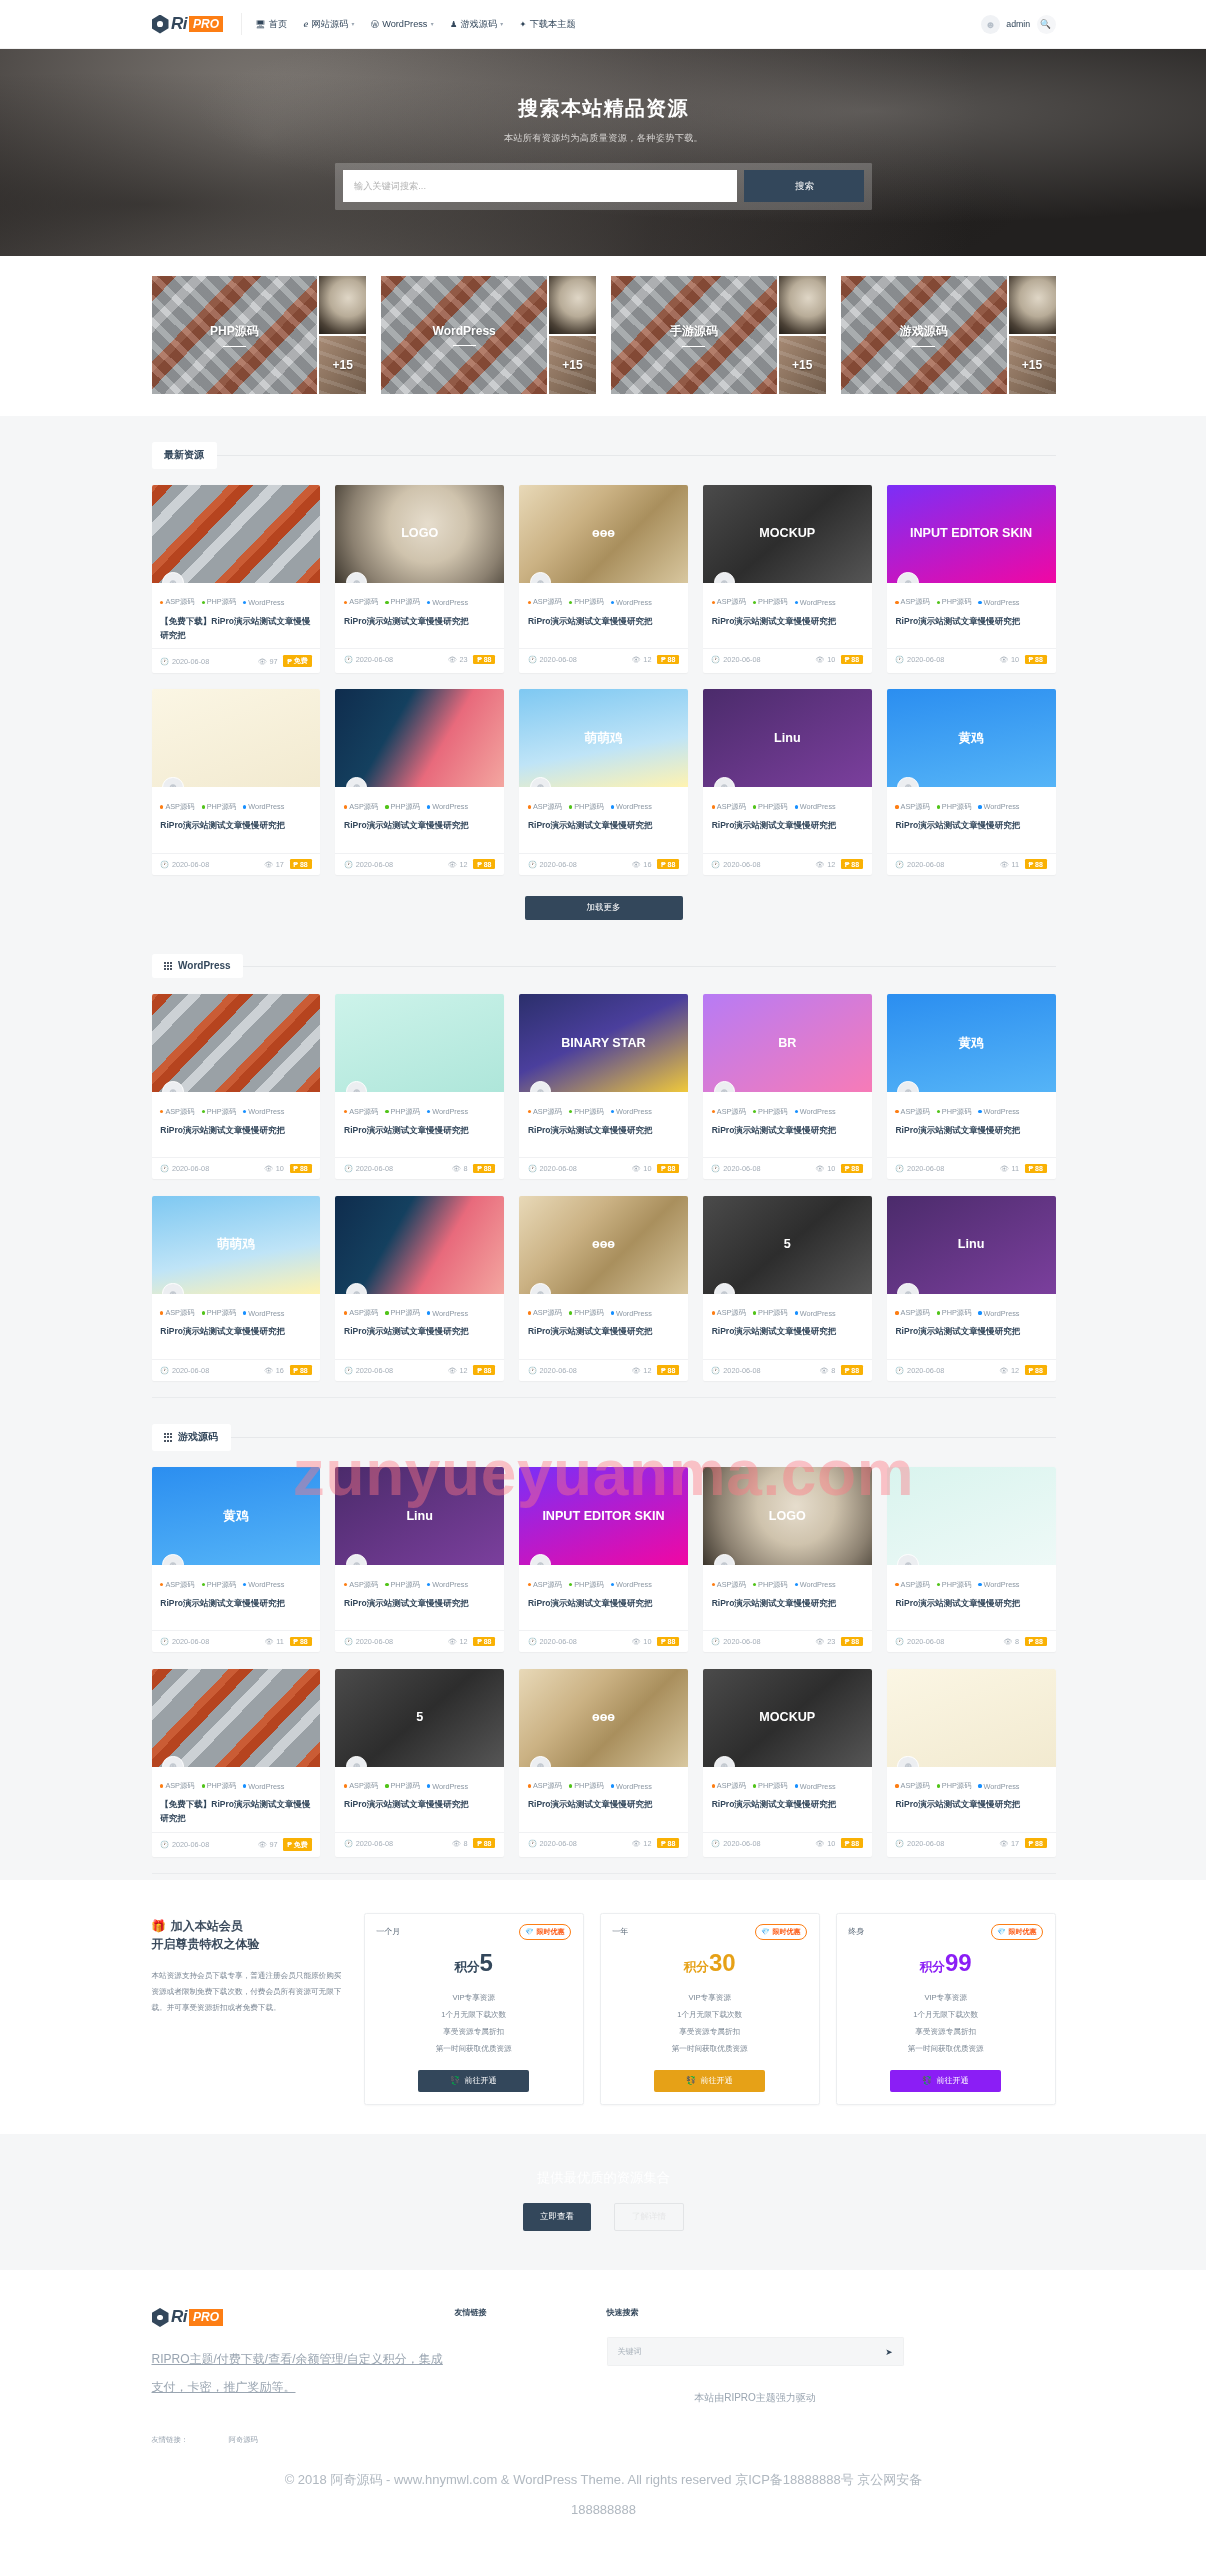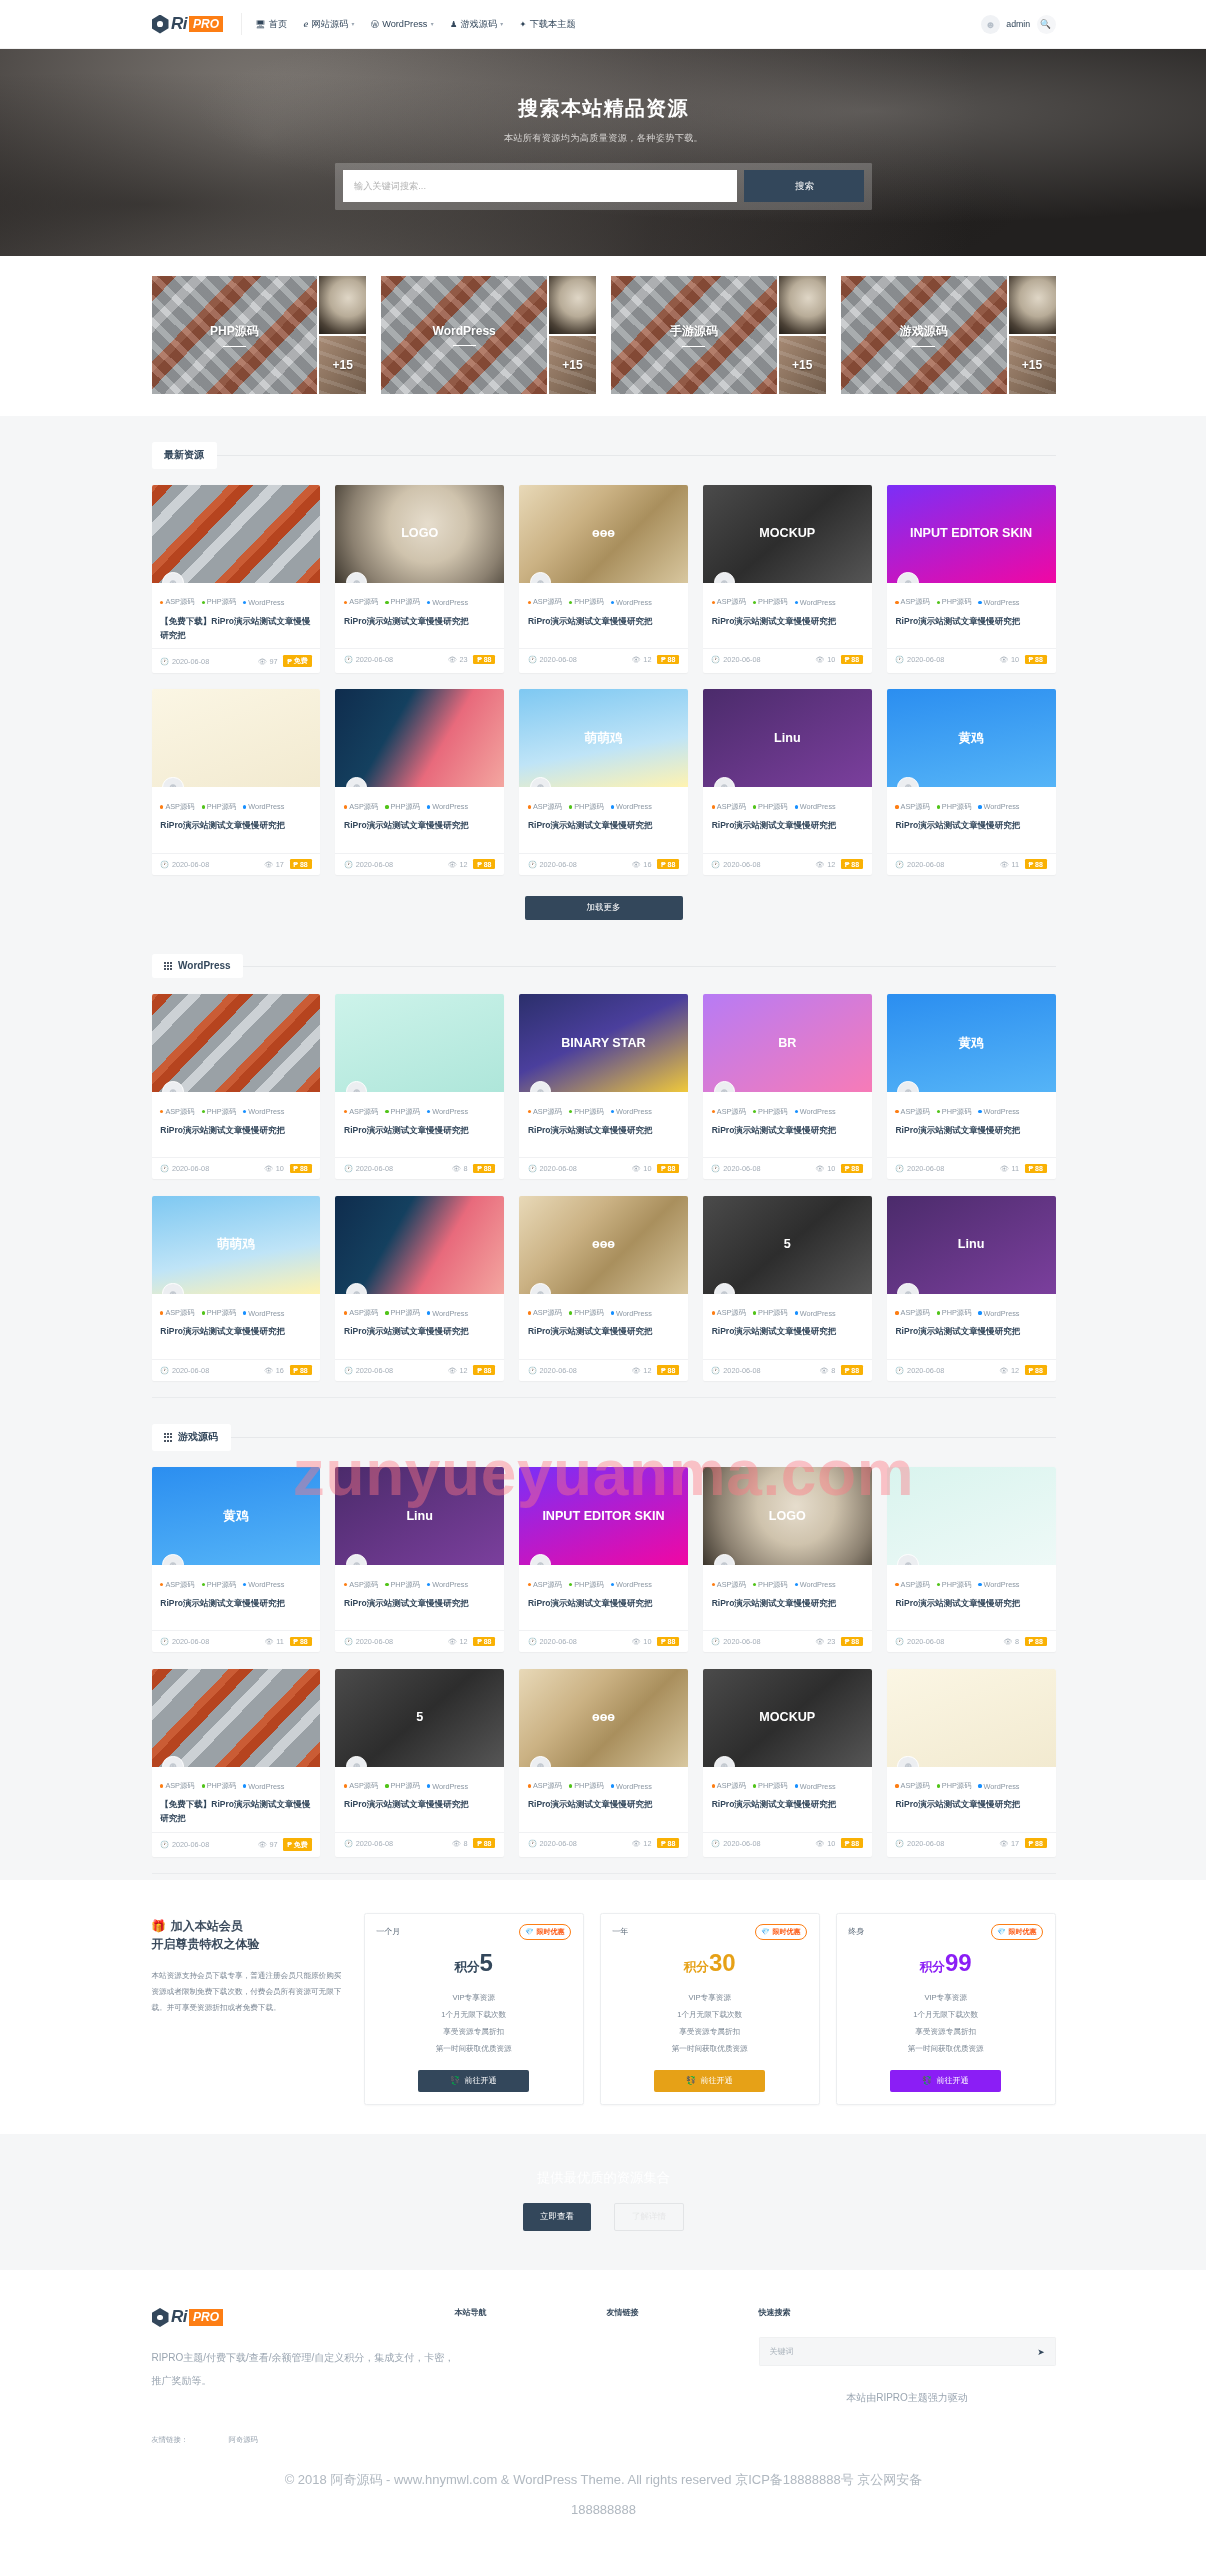--- a/index.html
+++ b/index.html
@@ -206,21 +206,21 @@
   .cta-b2 { background:transparent; color:#e6e7e8; border:0.6px solid #e2e4e6; padding: 7px 17px; font-size: 8.5px; border-radius:1.9px; cursor:pointer; font-family:inherit;}
 
   
   .footer { background: #fff; padding: 37px 0 0; }
   .foot-grid { display: flex; gap: 0; }
   .fc1 { width: 303px; }
   .fc2 { width: 152px; }
   .fc3 { width: 152px; }
   .fc4 { flex: 1; max-width: 297px; }
   .foot-logo { display: flex; align-items: center; gap: 2.5px; }
-  .foot-about { margin-top: 19px; font-size: 10px; color: #9aa5b1; line-height: 2.3; }
+  .foot-about { margin-top: 19px; font-size: 12px; color: #9aa5b1; line-height: 2.3; text-decoration: underline; }
   .foot-h { font-size: 8px; font-weight: 700; color: #33475b; }
   .foot-search {
     margin-top: 19px; background: #f5f6f7; border:0.6px solid #eff0f1; display: flex; align-items: center;
     height: 29px; padding: 0 10px; border-radius: 1.3px;
   }
   .foot-search input { flex:1; border:0; background:transparent; outline:0; font-size:8px; color:#6b7785; font-family:inherit;}
   .foot-search input::placeholder { color:#a9b2bb; }
   .foot-search .send { color:#33475b; font-size:8.8px; cursor:pointer; }
   .powered { margin-top: 25px; font-size: 10px; color: #9aa5b1; text-align: center; }
   .links-row { margin-top: 30px; font-size: 7.3px; color: #9aa5b1; display:flex; gap:7.6px; }
@@ -1680,23 +1680,20 @@
   <div class="wrap">
     <div class="foot-grid">
       <div class="fc1">
         <div class="foot-logo">
           <span class="logo-mark"></span>
           <span class="logo-ri">Ri</span>
           <span class="logo-pro">PRO</span>
         </div>
         <div class="foot-about">RIPRO主题/付费下载/查看/余额管理/自定义积分，集成支付，卡密，推广奖励等。</div>
       </div>
-      <div class="fc2">
-        <div class="foot-h">本站导航</div>
-      </div>
       <div class="fc3">
         <div class="foot-h">友情链接</div>
       </div>
       <div class="fc4">
         <div class="foot-h">快速搜索</div>
         <div class="foot-search">
           <input type="text" placeholder="关键词" style="">
           <span class="send">➤</span>
         </div>
         <div class="powered">本站由RIPRO主题强力驱动</div>

